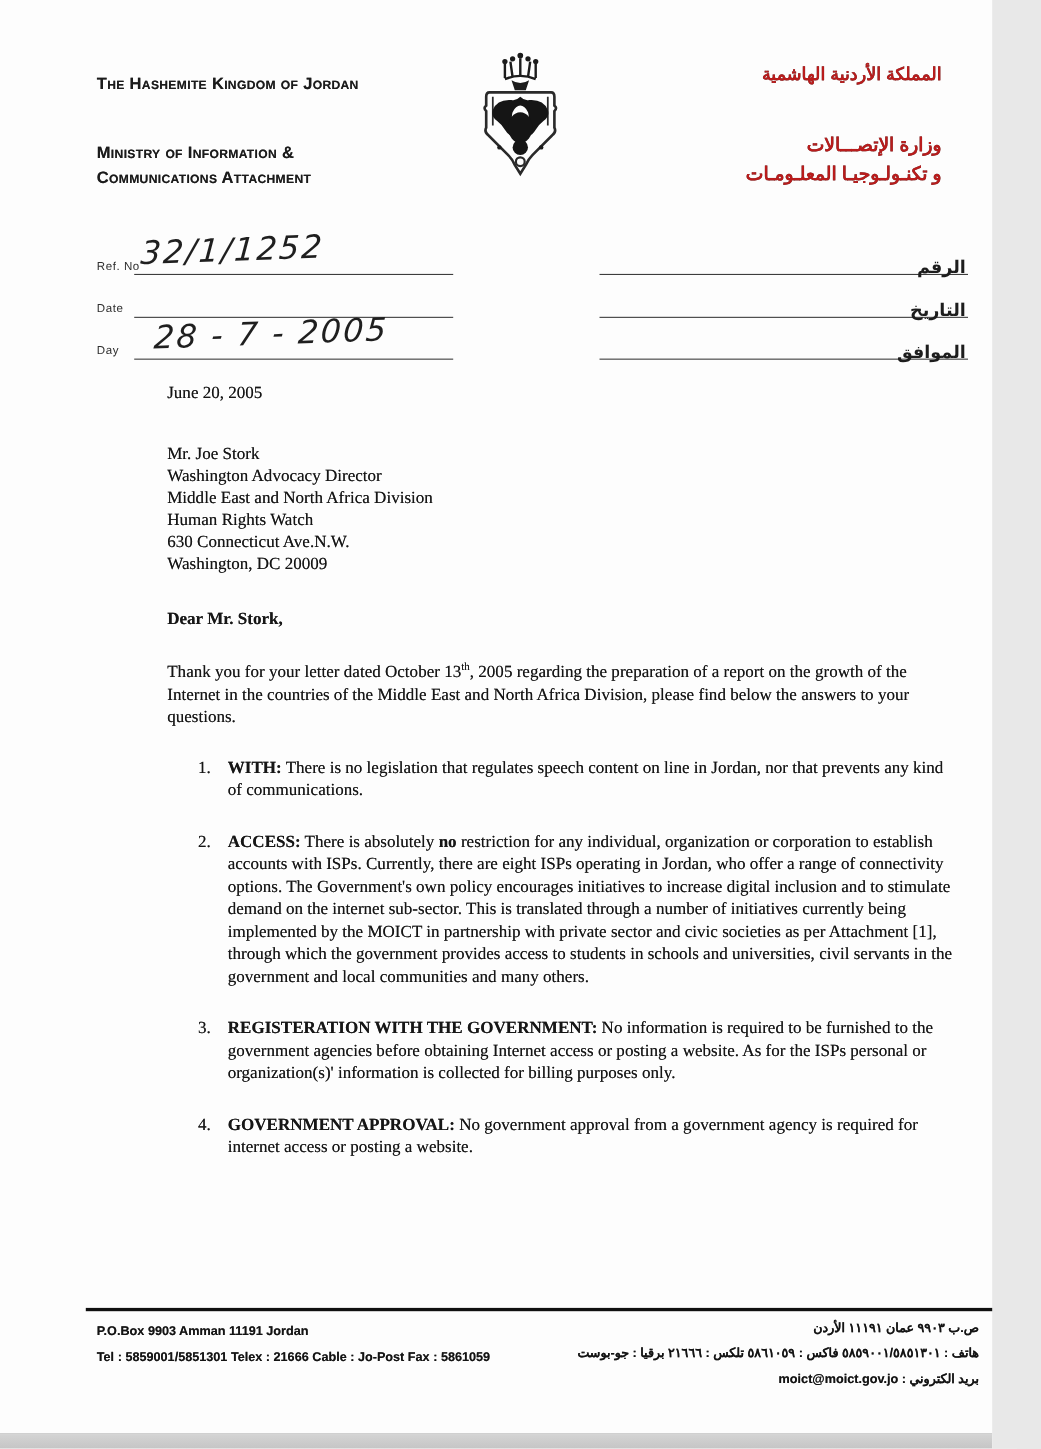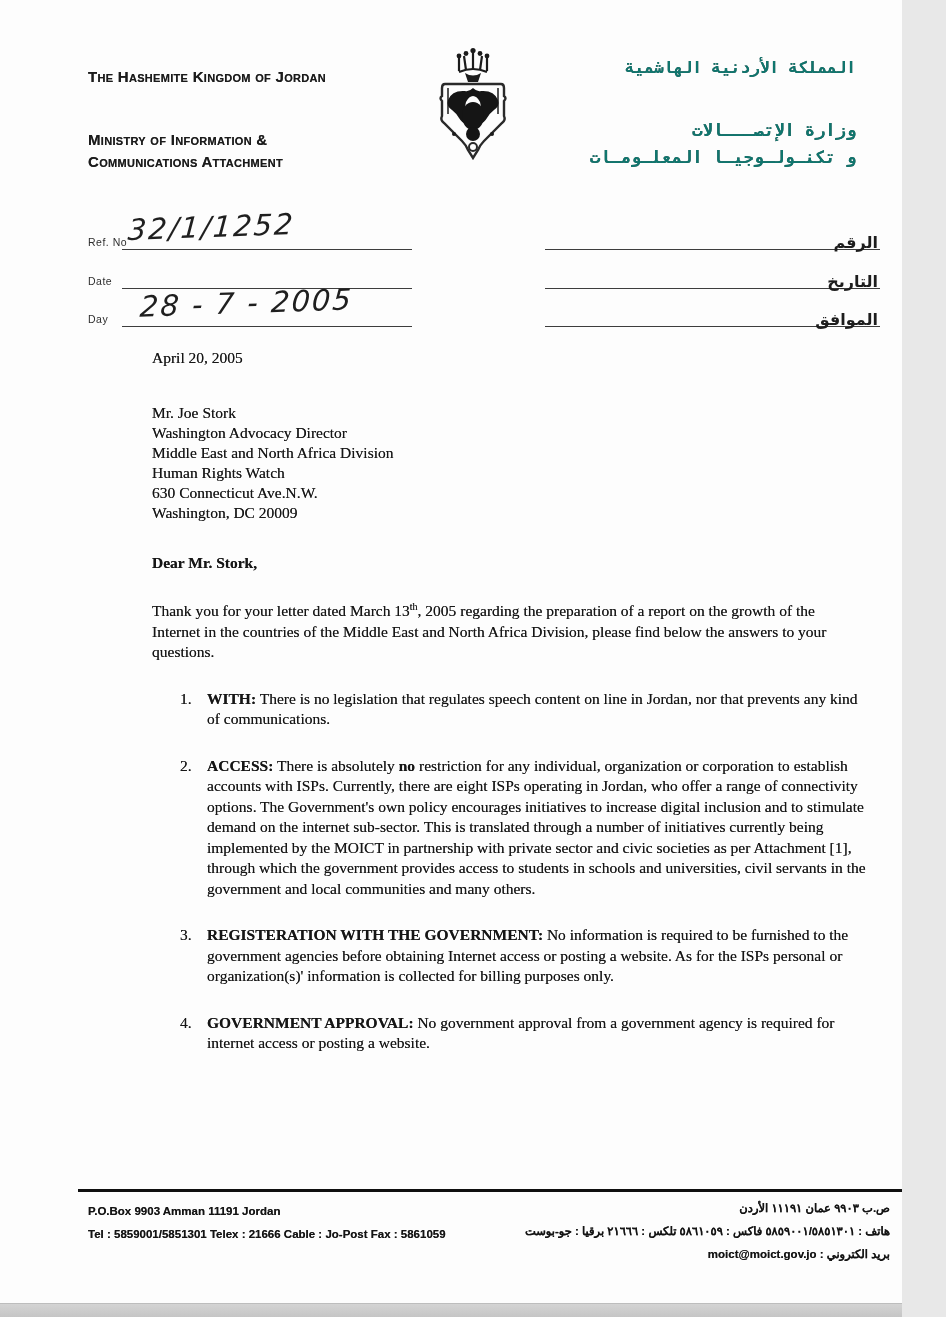--- a/index.html
+++ b/index.html
@@ -13,22 +13,22 @@
   
   .header-en { position:absolute; left:88px; top:68px; width:320px;
     font-family:"Liberation Sans", sans-serif; font-variant:small-caps;
     font-weight:600; font-size:15px; letter-spacing:.3px; color:#1b1b1b; }
   .header-en .kingdom { margin-bottom:44px; }
   .header-en .ministry { line-height:22px; }
 
   .crest { position:absolute; left:428px; top:44px; width:90px; height:122px; }
 
   .header-ar { position:absolute; right:46px; top:58px; width:340px;
-    direction:rtl; text-align:right; font-family:Liberation Mono, monospace;
-    font-weight:700; color:#0f766e; }
+    direction:rtl; text-align:right; font-family:Liberation Sans, sans-serif;
+    font-weight:700; color:#b91c1c; }
   .header-ar .kingdom-ar { font-size:16px; margin-bottom:40px; }
   .header-ar .ministry-ar { font-size:17px; line-height:27px; }
 
   
   .ref-row { position:absolute; height:24px; }
   .ref-label { position:absolute; left:88px; bottom:2px;
     font-family:"Liberation Sans", sans-serif; font-size:10.5px;
     letter-spacing:.5px; color:#2e2e2e; }
   .line-l { position:absolute; left:122px; width:290px; bottom:0;
     border-bottom:1.6px solid #3d3d3d; height:0; }
@@ -137,34 +137,34 @@
     <span class="ref-label">Day</span>
     <span class="line-l"></span>
     <span class="line-r"></span>
     <span class="ref-label-ar">الموافق</span>
   </div>
 
   <div class="handwrite hw-ref">32/1/1252</div>
   <div class="handwrite hw-day">28 - 7 - 2005</div>
 
   <div class="letter ink">
-    <p class="date-line">April 20, 2005</p>
+    <p class="date-line">June 20, 2005</p>
 
     <div class="recipient">
       <div>Mr. Joe Stork</div>
       <div>Washington Advocacy Director</div>
       <div>Middle East and North Africa Division</div>
       <div>Human Rights Watch</div>
       <div>630 Connecticut Ave.N.W.</div>
       <div>Washington, DC 20009</div>
     </div>
 
     <p class="salutation">Dear Mr. Stork,</p>
 
-    <p class="intro"><span>Thank you for your letter dated March 13</span><sup>th</sup><span>, 2005 regarding the preparation of a report on the growth of the Internet in the countries of the Middle East and North Africa Division, please find below the answers to your questions.</span></p>
+    <p class="intro"><span>Thank you for your letter dated October 13</span><sup>th</sup><span>, 2005 regarding the preparation of a report on the growth of the Internet in the countries of the Middle East and North Africa Division, please find below the answers to your questions.</span></p>
 
     <div class="qlist">
 
       <div class="qitem">
         <span class="qnum">1.</span>
         <span class="qbody"><span class="qtitle">WITH:</span><span> There is no legislation that regulates speech content on line in Jordan, nor that prevents any kind of communications.</span></span>
       </div>
 
       <div class="qitem">
         <span class="qnum">2.</span>

